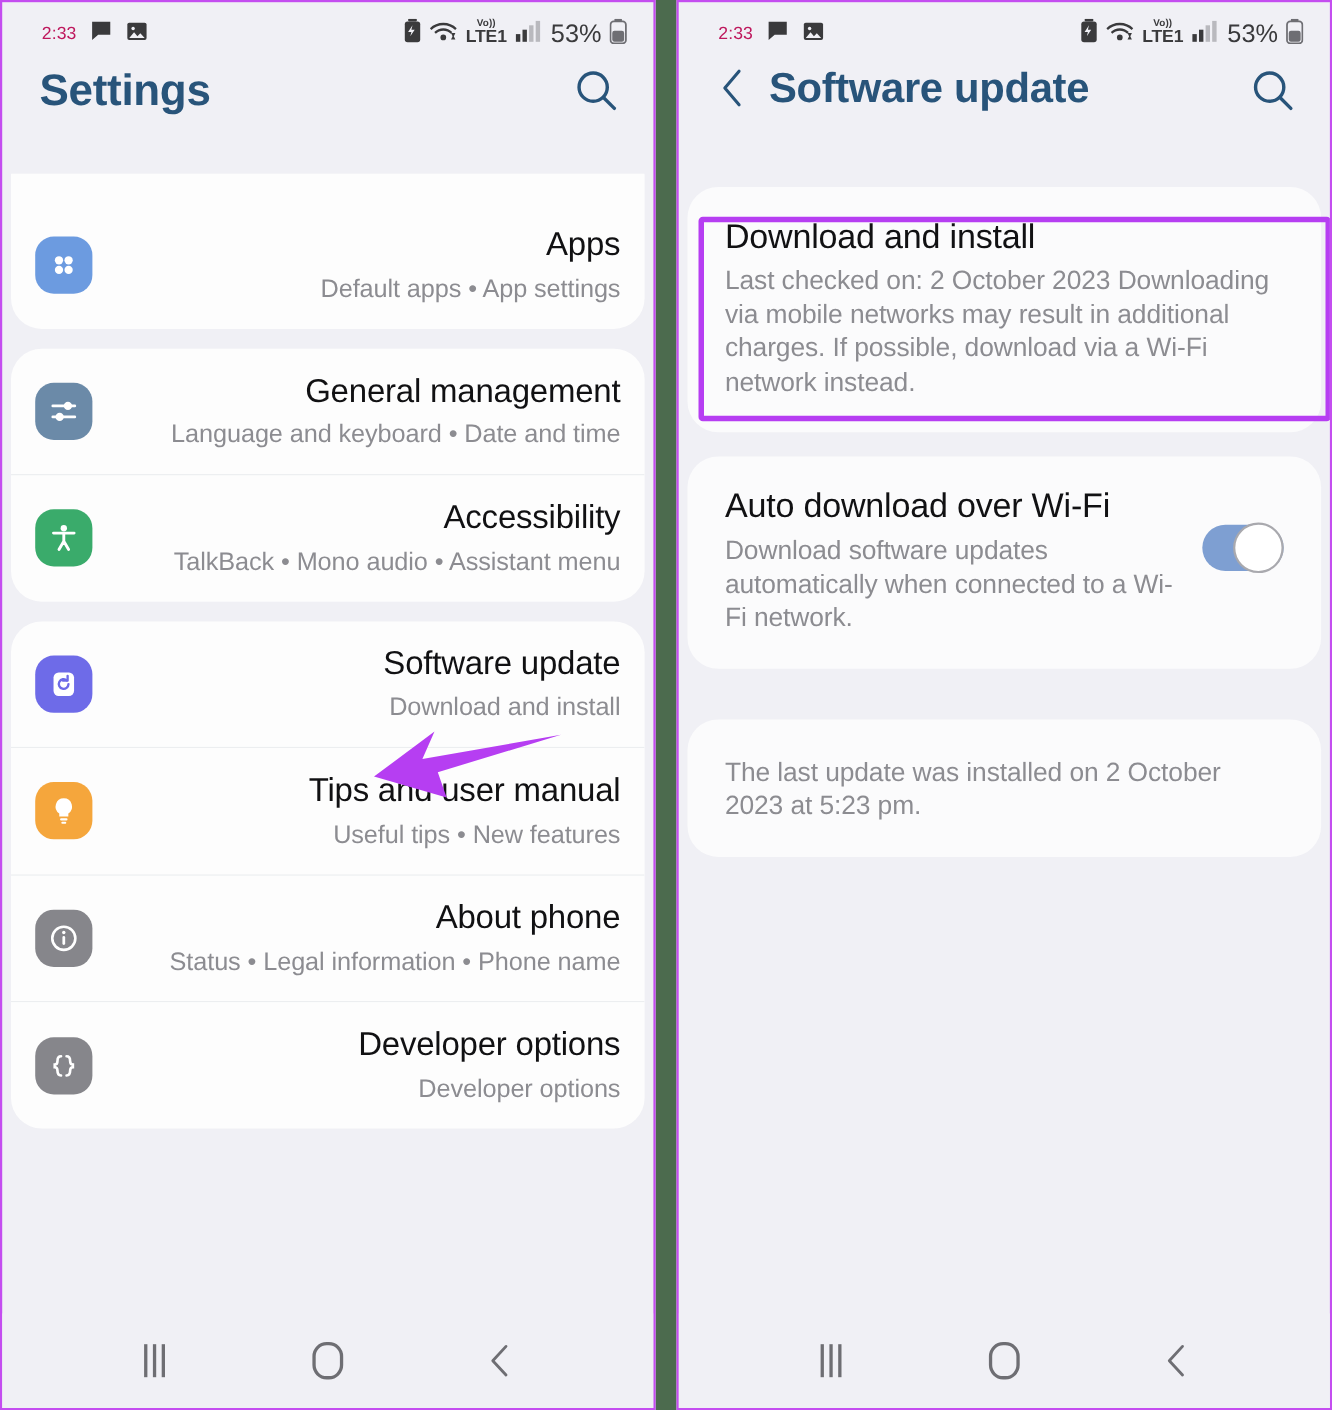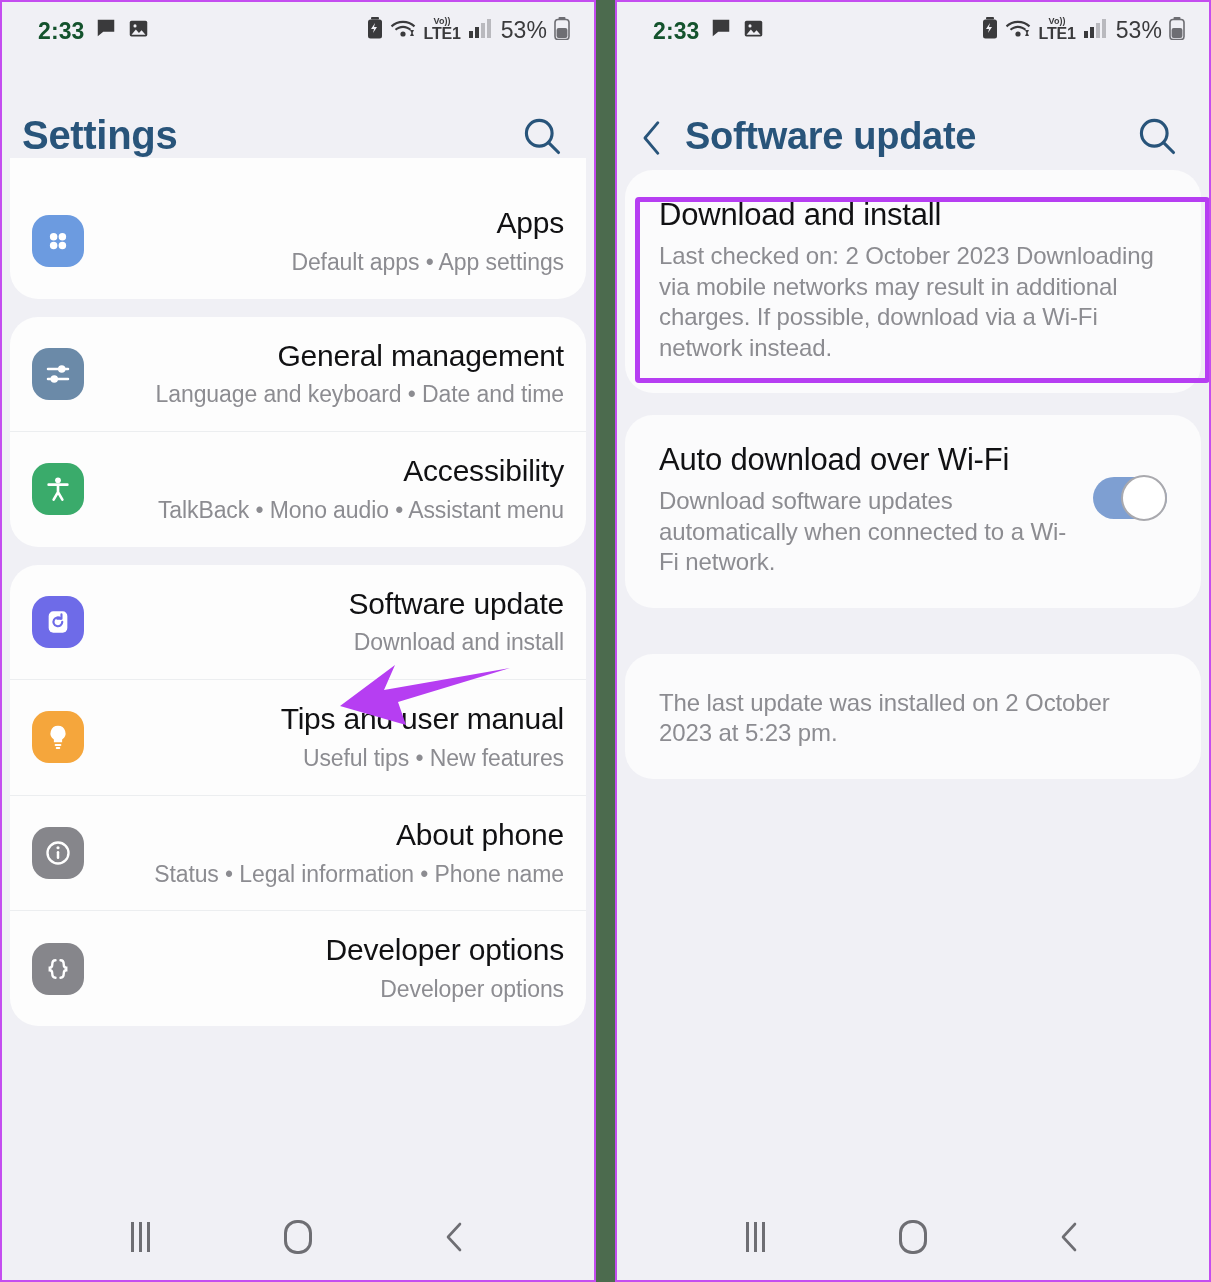--- a/index.html
+++ b/index.html
@@ -25,36 +25,36 @@
 
   
   .statusbar {
     height: 58px;
     display: flex; align-items: center;
     padding: 0 24px 0 36px;
     font-size: 23px; color: #2c2c2e;
     letter-spacing: .1px;
   }
   .sb-left { display: flex; align-items: center; gap: 11px; }
-  .sb-time { font-size: 23px; color: #14532d; font-weight: bold; }
+  .sb-time { font-size: 16px; color: #be185d; }
   .sb-spacer { flex: 1; }
   .sb-right { display: flex; align-items: flex-start; gap: 7px; }
   .sb-pct { font-size: 23px; color: #3a3a3c; margin-left: 2px; }
   .ic { display: inline-block; vertical-align: middle; }
 
   .volte { display:flex; flex-direction:column; align-items:center; line-height:1;
            font-size:9px; font-weight:bold; color:#3a3a3c; }
   .volte span:first-child { font-size: 9px; }
   .volte span:last-child { font-size: 16px; letter-spacing: -.2px; }
 
   
   .appbar {
     height: 98px;
-    display: flex; align-items: flex-end;
-    padding: 0 30px 0 20px;
+    display: flex; align-items: flex-start;
+    padding: 0 30px 0 34px;
     gap: 18px;
   }
   .appbar-title {
     font-size: 40px; font-weight: bold;
     color: #28547a; letter-spacing: -.3px;
     flex: 1;
   }
   .appbar-title.with-back { font-size: 38px; }
   .back-chevron { width: 30px; height: 40px; flex: 0 0 auto; }
   .search-btn { width: 44px; height: 44px; flex: 0 0 auto; cursor: pointer; }

